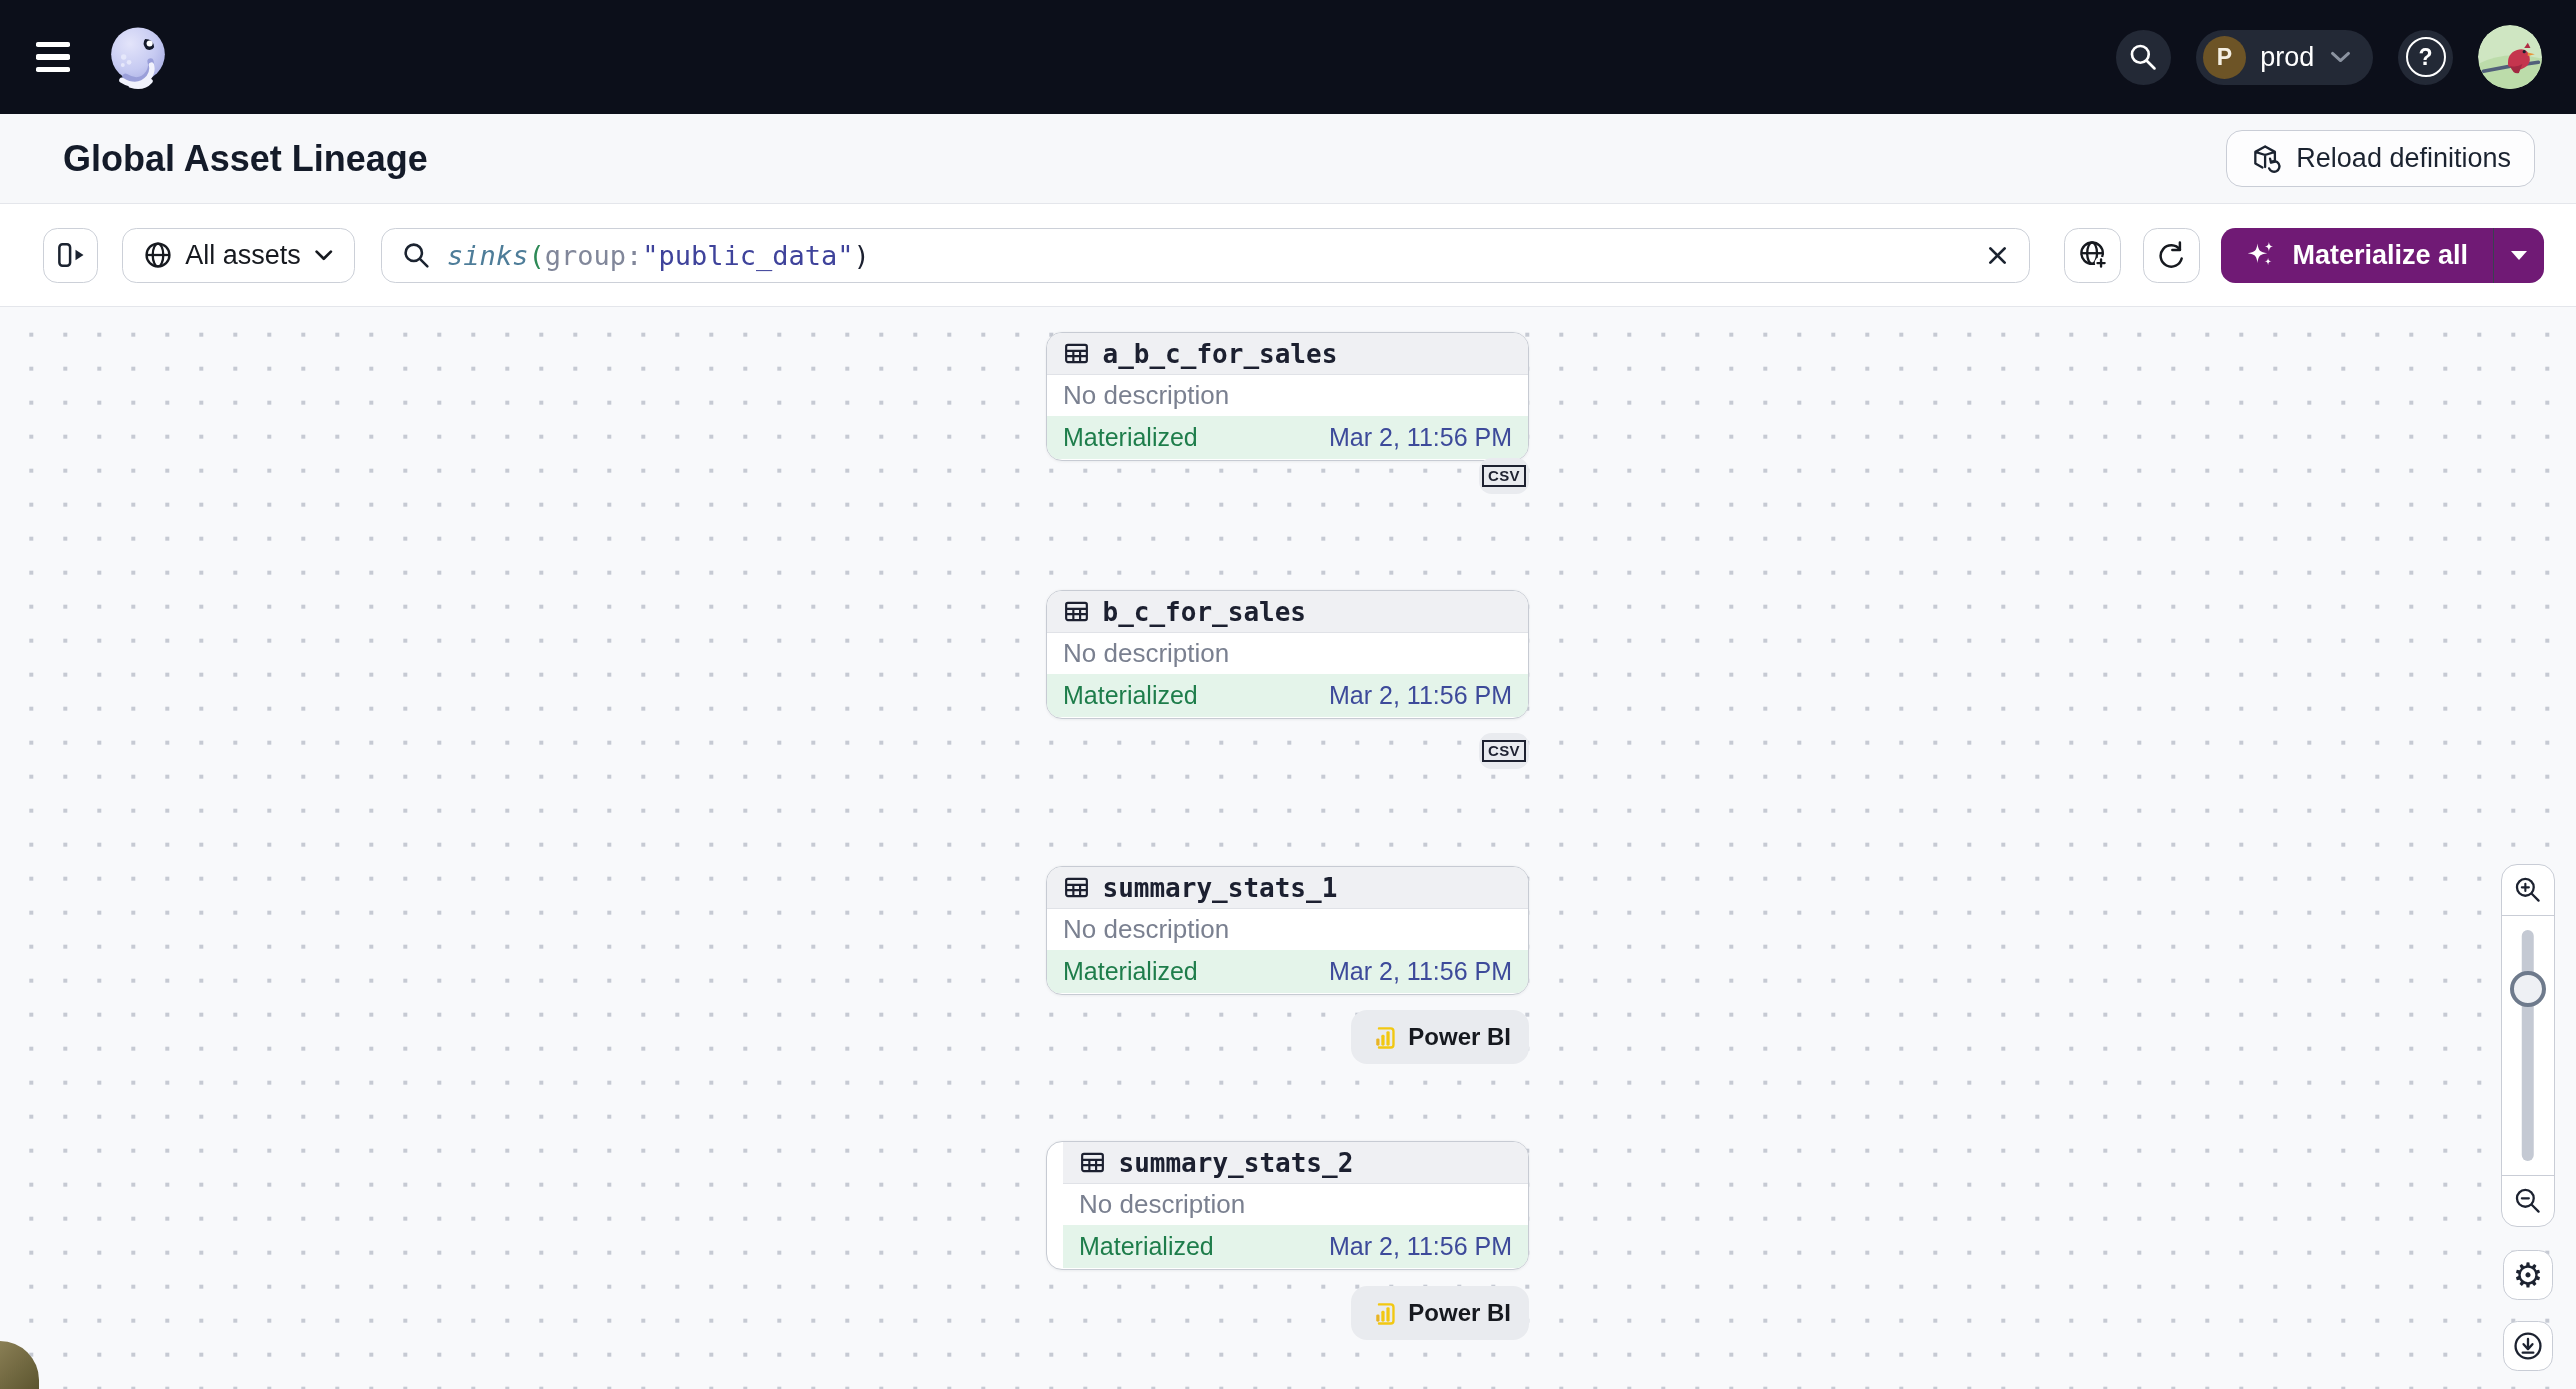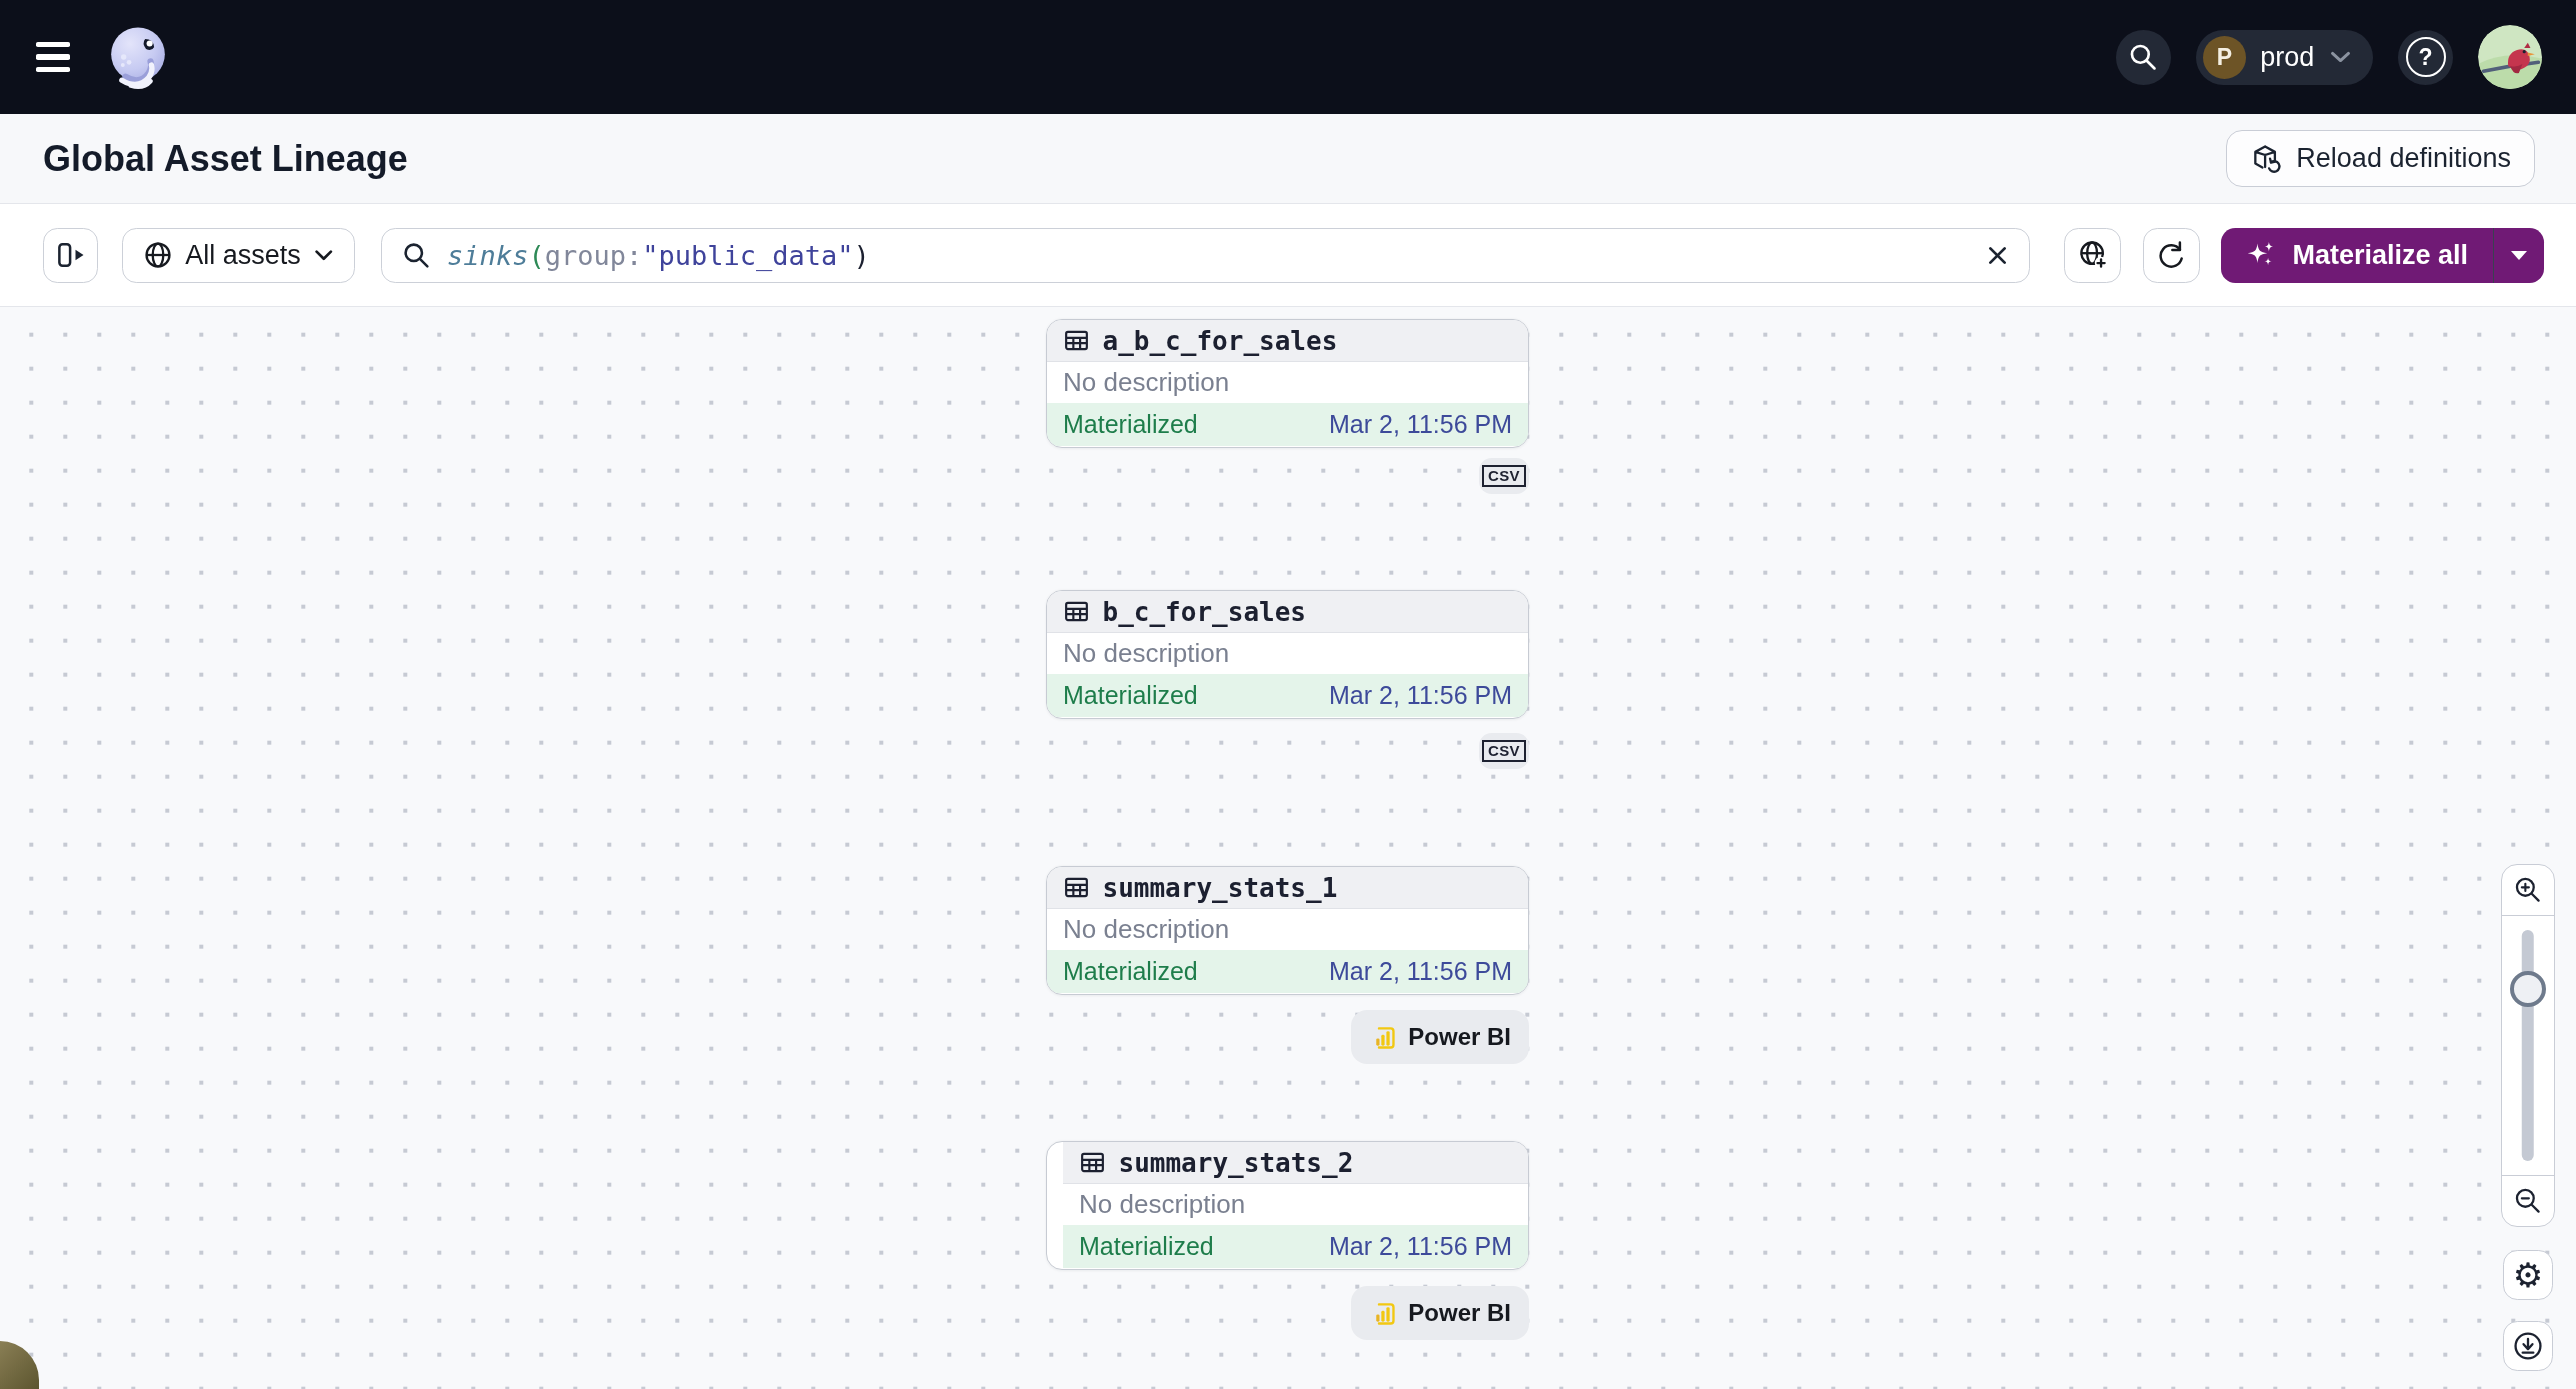--- a/index.html
+++ b/index.html
@@ -27,21 +27,21 @@
   .env-avatar{width:43px;height:43px;border-radius:50%;background:#6d5426;color:#f4efe2;display:flex;align-items:center;justify-content:center;font-size:23px;font-weight:700;}
   .env-name{color:#ffffff;font-size:27px;font-weight:500;}
   .user-avatar{width:64px;height:64px;border-radius:50%;overflow:hidden;cursor:pointer;flex:0 0 auto;}
   .help-q{position:relative;width:36px;height:36px;border:2.7px solid #ffffff;border-radius:50%;color:#ffffff;font-size:23px;font-weight:700;display:flex;align-items:center;justify-content:center;}
   
   .pagehead{
     position:absolute;top:114px;left:0;width:2576px;height:90px;background:#f7f8fa;
     border-bottom:0.9px solid #e4e6eb;display:flex;align-items:center;box-sizing:border-box;
     padding:0 41px 0 43px;
   }
-  .pagetitle{font-size:36px;font-weight:700;color:#141b29;}
+  .pagetitle{font-size:36px;font-weight:700;color:#141b29;margin-left:20px;}
   .reload-btn{
     margin-left:auto;height:55px;border:1.8px solid #c9cdd6;border-radius:16px;background:#fdfdfe;
     display:flex;align-items:center;gap:14.3px;padding:0 23px;cursor:pointer;
     font-size:27px;color:#1b2330;font-weight:500;
   }
   
   .toolbar{
     position:absolute;top:204px;left:0;width:2576px;height:103px;background:#ffffff;
     border-bottom:0.9px solid #e4e6eb;display:flex;align-items:center;box-sizing:border-box;
     padding:0 32px 0 43px;
@@ -277,21 +277,21 @@
       <span>Materialize all</span>
     </div>
     <div class="mat-caret">
       <div class="caret-down"></div>
     </div>
   </div>
 </div>
 
 <div class="canvas">
 
-  <div class="asset-node" style="top:12px;">
+  <div class="asset-node" style="top:25px;">
     <div class="an-head">
       <span>
         <svg width="27" height="27" viewBox="0 0 30 30">
             <rect x="3.5" y="5.5" width="23" height="19" rx="2" fill="none" stroke="#1c2030" stroke-width="2.4"></rect>
             <line x1="3.5" y1="12" x2="26.5" y2="12" stroke="#1c2030" stroke-width="2.4"></line>
             <line x1="11.5" y1="12" x2="11.5" y2="24.5" stroke="#1c2030" stroke-width="2.4"></line>
             <line x1="19" y1="12" x2="19" y2="24.5" stroke="#1c2030" stroke-width="2.4"></line>
             <line x1="3.5" y1="18" x2="26.5" y2="18" stroke="#1c2030" stroke-width="2.4"></line>
           </svg>
       </span>

